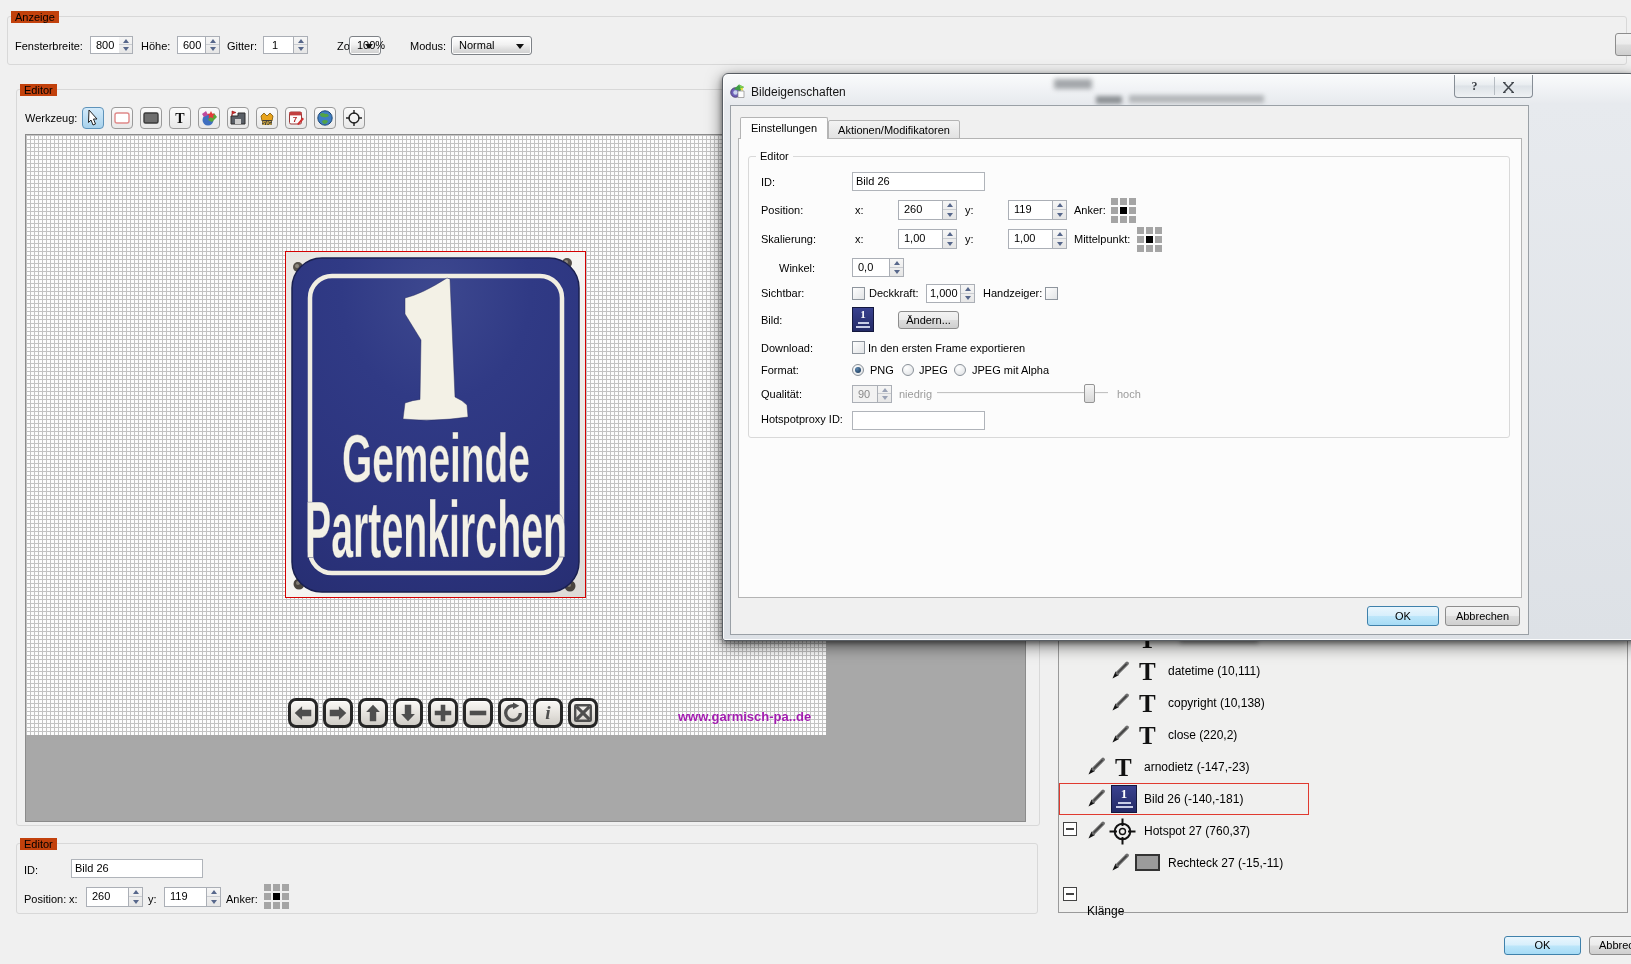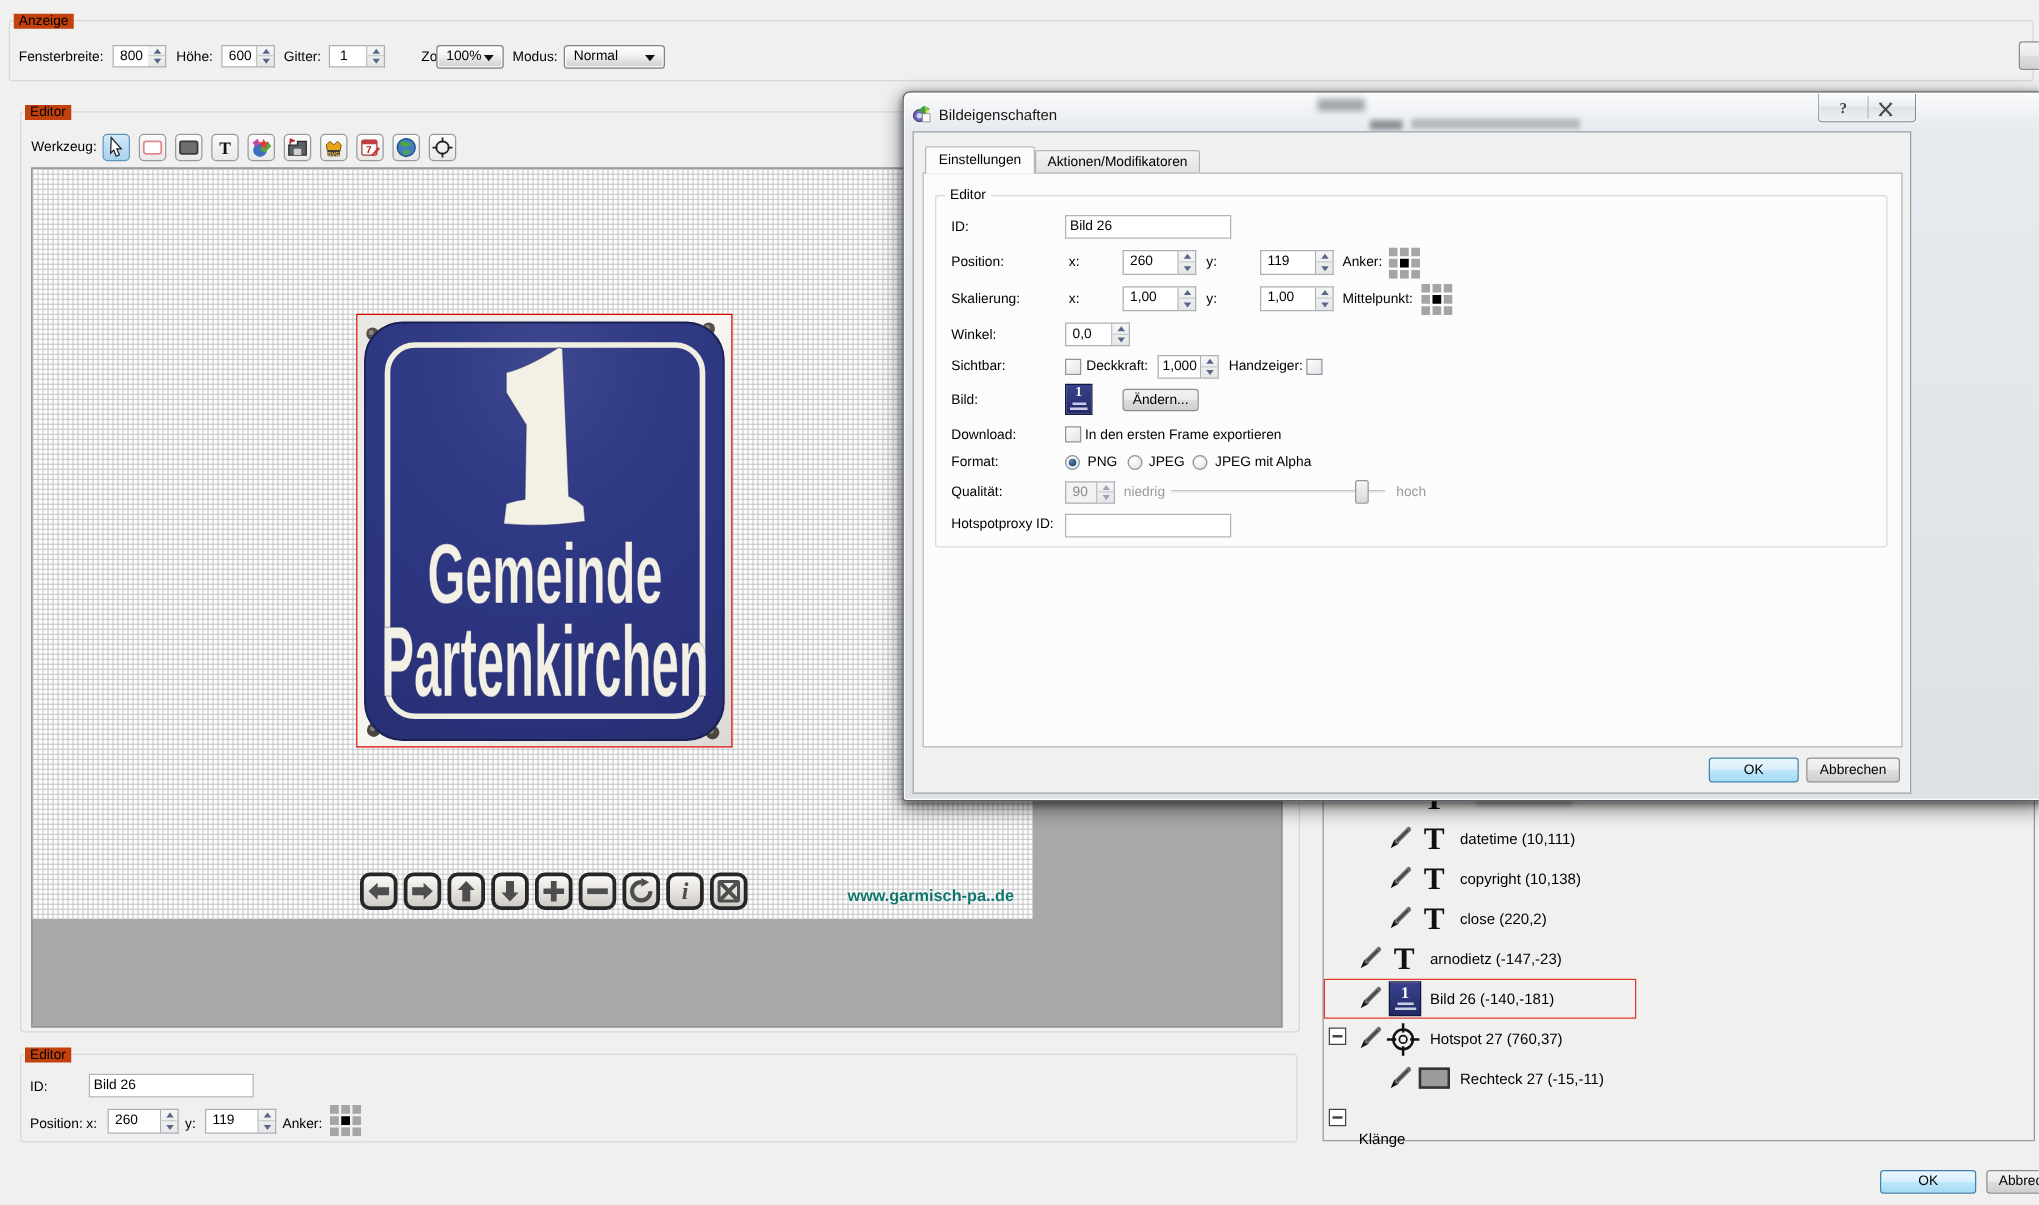--- a/index.html
+++ b/index.html
@@ -70,21 +70,21 @@
   <div class="sbb">
       <div class="up">
         <div class="tri-u"></div>
       </div>
       <div class="dn">
         <div class="tri-d"></div>
       </div>
     </div>
 </div>
 <div class="lbl" style="left:313px;top:40px;margin-left:24px;">Zoom:</div>
-<div class="combo" style="left:349px;top:36px;width:54px;">100%<div class="arr" style="right:7px;"></div></div>
+<div class="combo" style="left:349px;top:36px;width:32px;">100%<div class="arr" style="right:7px;"></div></div>
 <div class="lbl" style="left:410px;top:40px;">Modus:</div>
 <div class="combo" style="left:451px;top:36px;width:81px;">Normal<div class="arr" style="right:7px;"></div></div>
 
 <div class="pbtn" style="left:1615px;top:33px;width:40px;height:23px;"></div>
 
 <div class="gb" style="left:16px;top:89px;width:1024px;height:737px;"></div>
 <div class="gbl" style="left:20px;top:84px;">Editor</div>
 <div class="lbl" style="left:25px;top:112px;">Werkzeug:</div>
 <div class="toolbtn sel" style="left:82px;top:107px;">
   <svg width="20" height="20" viewBox="0 0 20 20">
@@ -226,21 +226,21 @@
       <text x="12" y="19" font-family="Liberation Serif,serif" font-size="21" font-style="italic" font-weight="bold" fill="#4e4e4e" text-anchor="middle">i</text>
     </svg>
   </div>
 <div class="navb abs" style="left:568px;top:698px;">
     <svg width="22" height="22" viewBox="0 0 24 24">
       <rect x="3.5" y="3.5" width="17" height="17" rx="1" fill="none" stroke="#4e4e4e" stroke-width="2.6"></rect>
       <path d="M5 5 L19 19 M19 5 L5 19" stroke="#4e4e4e" stroke-width="3.4"></path>
     </svg>
   </div>
 
-<div class="abs" style="left:678px;top:709px;width:145px;height:16px;color:#0f766e;font-size:13px;font-weight:bold;filter:blur(0.4px);white-space:nowrap;text-shadow:0 0 2px #fff;">www.garmisch-pa..de</div>
+<div class="abs" style="left:678px;top:709px;width:145px;height:16px;color:#a21caf;font-size:13px;font-weight:bold;filter:blur(0.4px);white-space:nowrap;text-shadow:0 0 2px #fff;">www.garmisch-pa..de</div>
 
 <div class="gb" style="left:16px;top:843px;width:1022px;height:71px;"></div>
 <div class="gbl" style="left:20px;top:838px;">Editor</div>
 <div class="lbl" style="left:24px;top:864px;">ID:</div>
 <div class="tf" style="left:71px;top:859px;width:132px;height:19px;">Bild 26</div>
 <div class="lbl" style="left:24px;top:893px;">Position:</div>
 <div class="lbl" style="left:69px;top:893px;">x:</div>
 <div class="sb" style="left:86px;top:887px;width:57px;height:20px;">
   <div class="sbf" style="width:43px;">260</div>
   <div class="sbb">
@@ -448,21 +448,21 @@
               <rect x="9" y="0" width="7" height="7"></rect>
               <rect x="18" y="0" width="7" height="7"></rect>
               <rect x="0" y="9" width="7" height="7"></rect>
               <rect x="18" y="9" width="7" height="7"></rect>
               <rect x="0" y="18" width="7" height="7"></rect>
               <rect x="9" y="18" width="7" height="7"></rect>
               <rect x="18" y="18" width="7" height="7"></rect>
             </g>
             <rect x="9" y="9" width="7" height="7" fill="#000"></rect>
           </svg></div>
-      <div class="lbl" style="left:30px;top:156px;">Winkel:</div>
+      <div class="lbl" style="left:48px;top:156px;">Winkel:</div>
       <div class="sb" style="left:121px;top:152px;width:52px;height:19px;">
           <div class="sbf" style="width:38px;">0,0</div>
           <div class="sbb">
             <div class="up">
               <div class="tri-u"></div>
             </div>
             <div class="dn">
               <div class="tri-d"></div>
             </div>
           </div>

